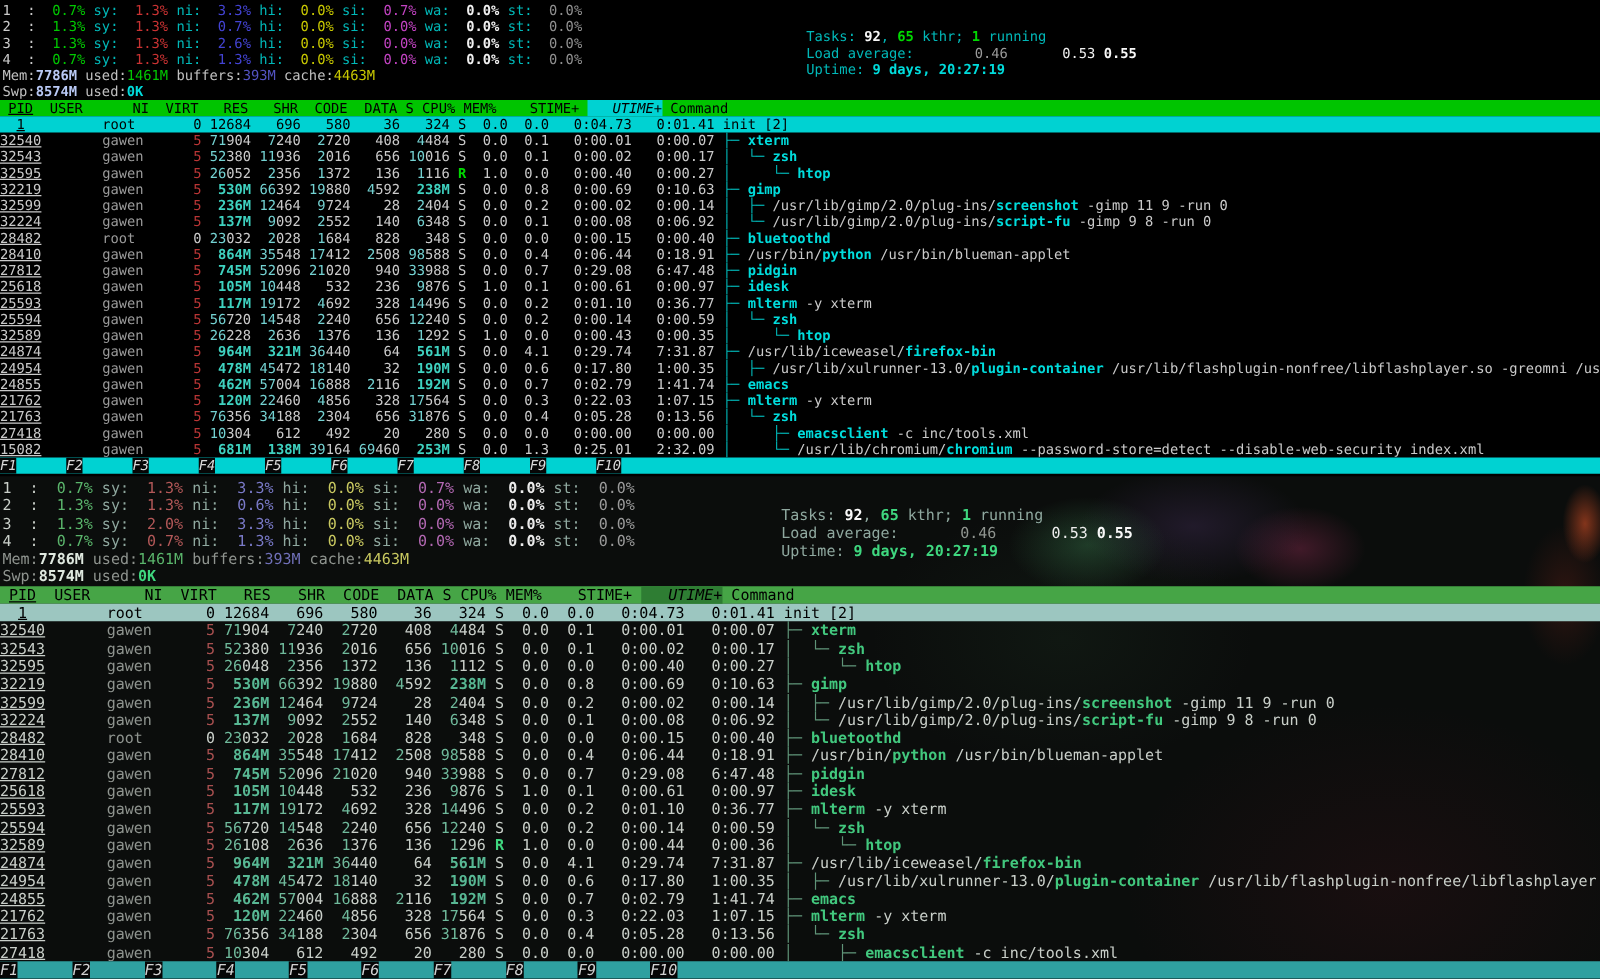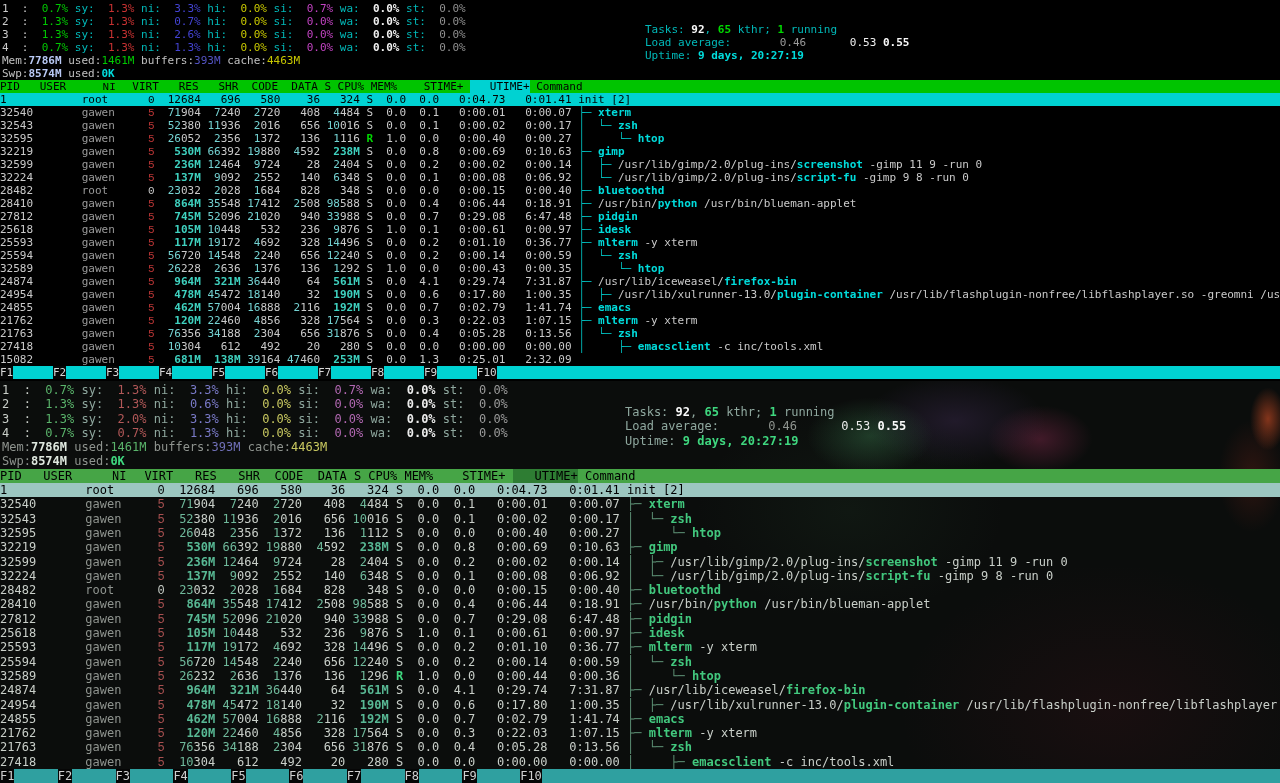--- a/index.html
+++ b/index.html
@@ -49,37 +49,37 @@
   .name{color:var(--name);} .tree{color:var(--tree);}
   .total{color:var(--total);margin-top:38px;} .used{color:var(--used);} .buf{color:var(--buf);} .cache{color:var(--cache);}
   .white{color:var(--wa);padding-left:37px;} .bw{color:var(--boldwhite);} .acc{color:var(--acc);}
   .mr1{margin-right:1ch;}
 
   .thead,.prow{display:flex;align-items:baseline;}
   #top-term .thead,#top-term .prow{height:13px;}
   #bottom-term .thead,#bottom-term .prow{height:14.3px;}
   .thead{background:var(--hdrbg);color:#000;}
   .thead span{color:#000;}
-  .thead .sortcol{background:var(--sortbg);}
+  .thead .sortcol{background:var(--sortbg);font-style:italic;}
   .sel{background:var(--selbg);}
   .sel span{color:#000 !important;font-weight:400 !important;}
 
-  .c-pid{width:5ch;text-align:left;flex:none;}
+  .c-pid{width:5ch;text-align:center;flex:none;text-decoration:underline;}
   .c-user{width:9ch;margin-left:1ch;text-align:left;flex:none;overflow:hidden;}
-  .c-ni{width:3ch;text-align:center;flex:none;font-family:Liberation Mono, monospace;}
+  .c-ni{width:3ch;text-align:right;flex:none;}
   .c-mem{width:6ch;text-align:right;flex:none;}
   .c-s{width:1ch;margin-left:1ch;flex:none;}
   .c-pct{width:4ch;margin-left:1ch;text-align:right;flex:none;}
   .c-time{width:9ch;margin-left:1ch;text-align:right;flex:none;}
   .c-cmd{flex:1;margin-left:1ch;white-space:pre;overflow:hidden;text-align:left;}
 
   .fbar{display:flex;background:var(--fbarbg);overflow:hidden;}
   #top-term .fbar{height:13px;}
   #bottom-term .fbar{height:13.5px;}
-  .fseg{display:flex;flex:none;}
+  .fseg{display:flex;flex:none;font-style:italic;}
   .fkey{background:#060606;color:var(--fkeyfg);white-space:pre;}
   .flabel{color:#000;width:6ch;white-space:pre;overflow:hidden;margin-top:44px;}
 </style>
 </head>
 <body>
 
 <div class="term" id="top-term">
   <div class="meters">
     <div>
         <div class="line"><span class="fg">1  :</span><span class="us">  0.7%</span><span class="lbl"> sy:</span><span class="sy">  1.3%</span><span class="lbl"> ni:</span><span class="ni">  3.3%</span><span class="lbl"> hi:</span><span class="hi">  0.0%</span><span class="lbl"> si:</span><span class="si">  0.7%</span><span class="lbl"> wa:</span><span class="wa b">  0.0%</span><span class="lbl"> st:</span><span class="st">  0.0%</span></div>
@@ -432,27 +432,28 @@
         <span class="c-time fg">0:00.00</span>
         <span class="c-cmd"><span class="tree">│     ├─ </span><span class="name b">emacsclient</span><span class="fg"> -c inc/tools.xml</span></span>
       </div>
       <div class="prow">
         <span class="c-pid fg">15082</span>
         <span class="c-user gray">gawen</span>
         <span class="c-ni red">5</span>
         <span class="c-mem"><span class="memM b">681M</span></span>
         <span class="c-mem"><span class="memM b">138M</span></span>
         <span class="c-mem"><span class="numhi">39</span><span class="numlo">164</span></span>
-        <span class="c-mem"><span class="numhi">47</span><span class="numlo">460</span></span>
+        <span class="c-mem"><span class="numhi">69</span><span class="numlo">460</span></span>
         <span class="c-mem"><span class="memM b">253M</span></span>
         <span class="c-s fg">S</span>
         <span class="c-pct fg">0.0</span>
         <span class="c-pct fg">1.3</span>
         <span class="c-time fg">0:25.01</span>
         <span class="c-time fg">2:32.09</span>
+        <span class="c-cmd"><span class="tree">│     └─ </span><span class="fg">/usr/lib/chromium/</span><span class="name b">chromium</span><span class="fg"> --password-store=detect --disable-web-security index.xml</span></span>
       </div>
     </div>
   <div class="fbar">
       <span class="fseg">
         <span class="fkey">F1</span>
         <span class="flabel">Help</span>
       </span>
       <span class="fseg">
         <span class="fkey">F2</span>
         <span class="flabel">Setup</span>
@@ -730,21 +731,21 @@
         <span class="c-pct fg">0.0</span>
         <span class="c-pct fg">0.2</span>
         <span class="c-time fg">0:00.14</span>
         <span class="c-time fg">0:00.59</span>
         <span class="c-cmd"><span class="tree">│  └─ </span><span class="name b">zsh</span></span>
       </div>
       <div class="prow">
         <span class="c-pid fg">32589</span>
         <span class="c-user gray">gawen</span>
         <span class="c-ni red">5</span>
-        <span class="c-mem"><span class="numhi">26</span><span class="numlo">232</span></span>
+        <span class="c-mem"><span class="numhi">26</span><span class="numlo">108</span></span>
         <span class="c-mem"><span class="numhi">2</span><span class="numlo">636</span></span>
         <span class="c-mem"><span class="numhi">1</span><span class="numlo">376</span></span>
         <span class="c-mem"><span class="numlo">136</span></span>
         <span class="c-mem"><span class="numhi">1</span><span class="numlo">296</span></span>
         <span class="c-s rgreen b">R</span>
         <span class="c-pct fg">1.0</span>
         <span class="c-pct fg">0.0</span>
         <span class="c-time fg">0:00.44</span>
         <span class="c-time fg">0:00.36</span>
         <span class="c-cmd"><span class="tree">│     └─ </span><span class="name b">htop</span></span>

